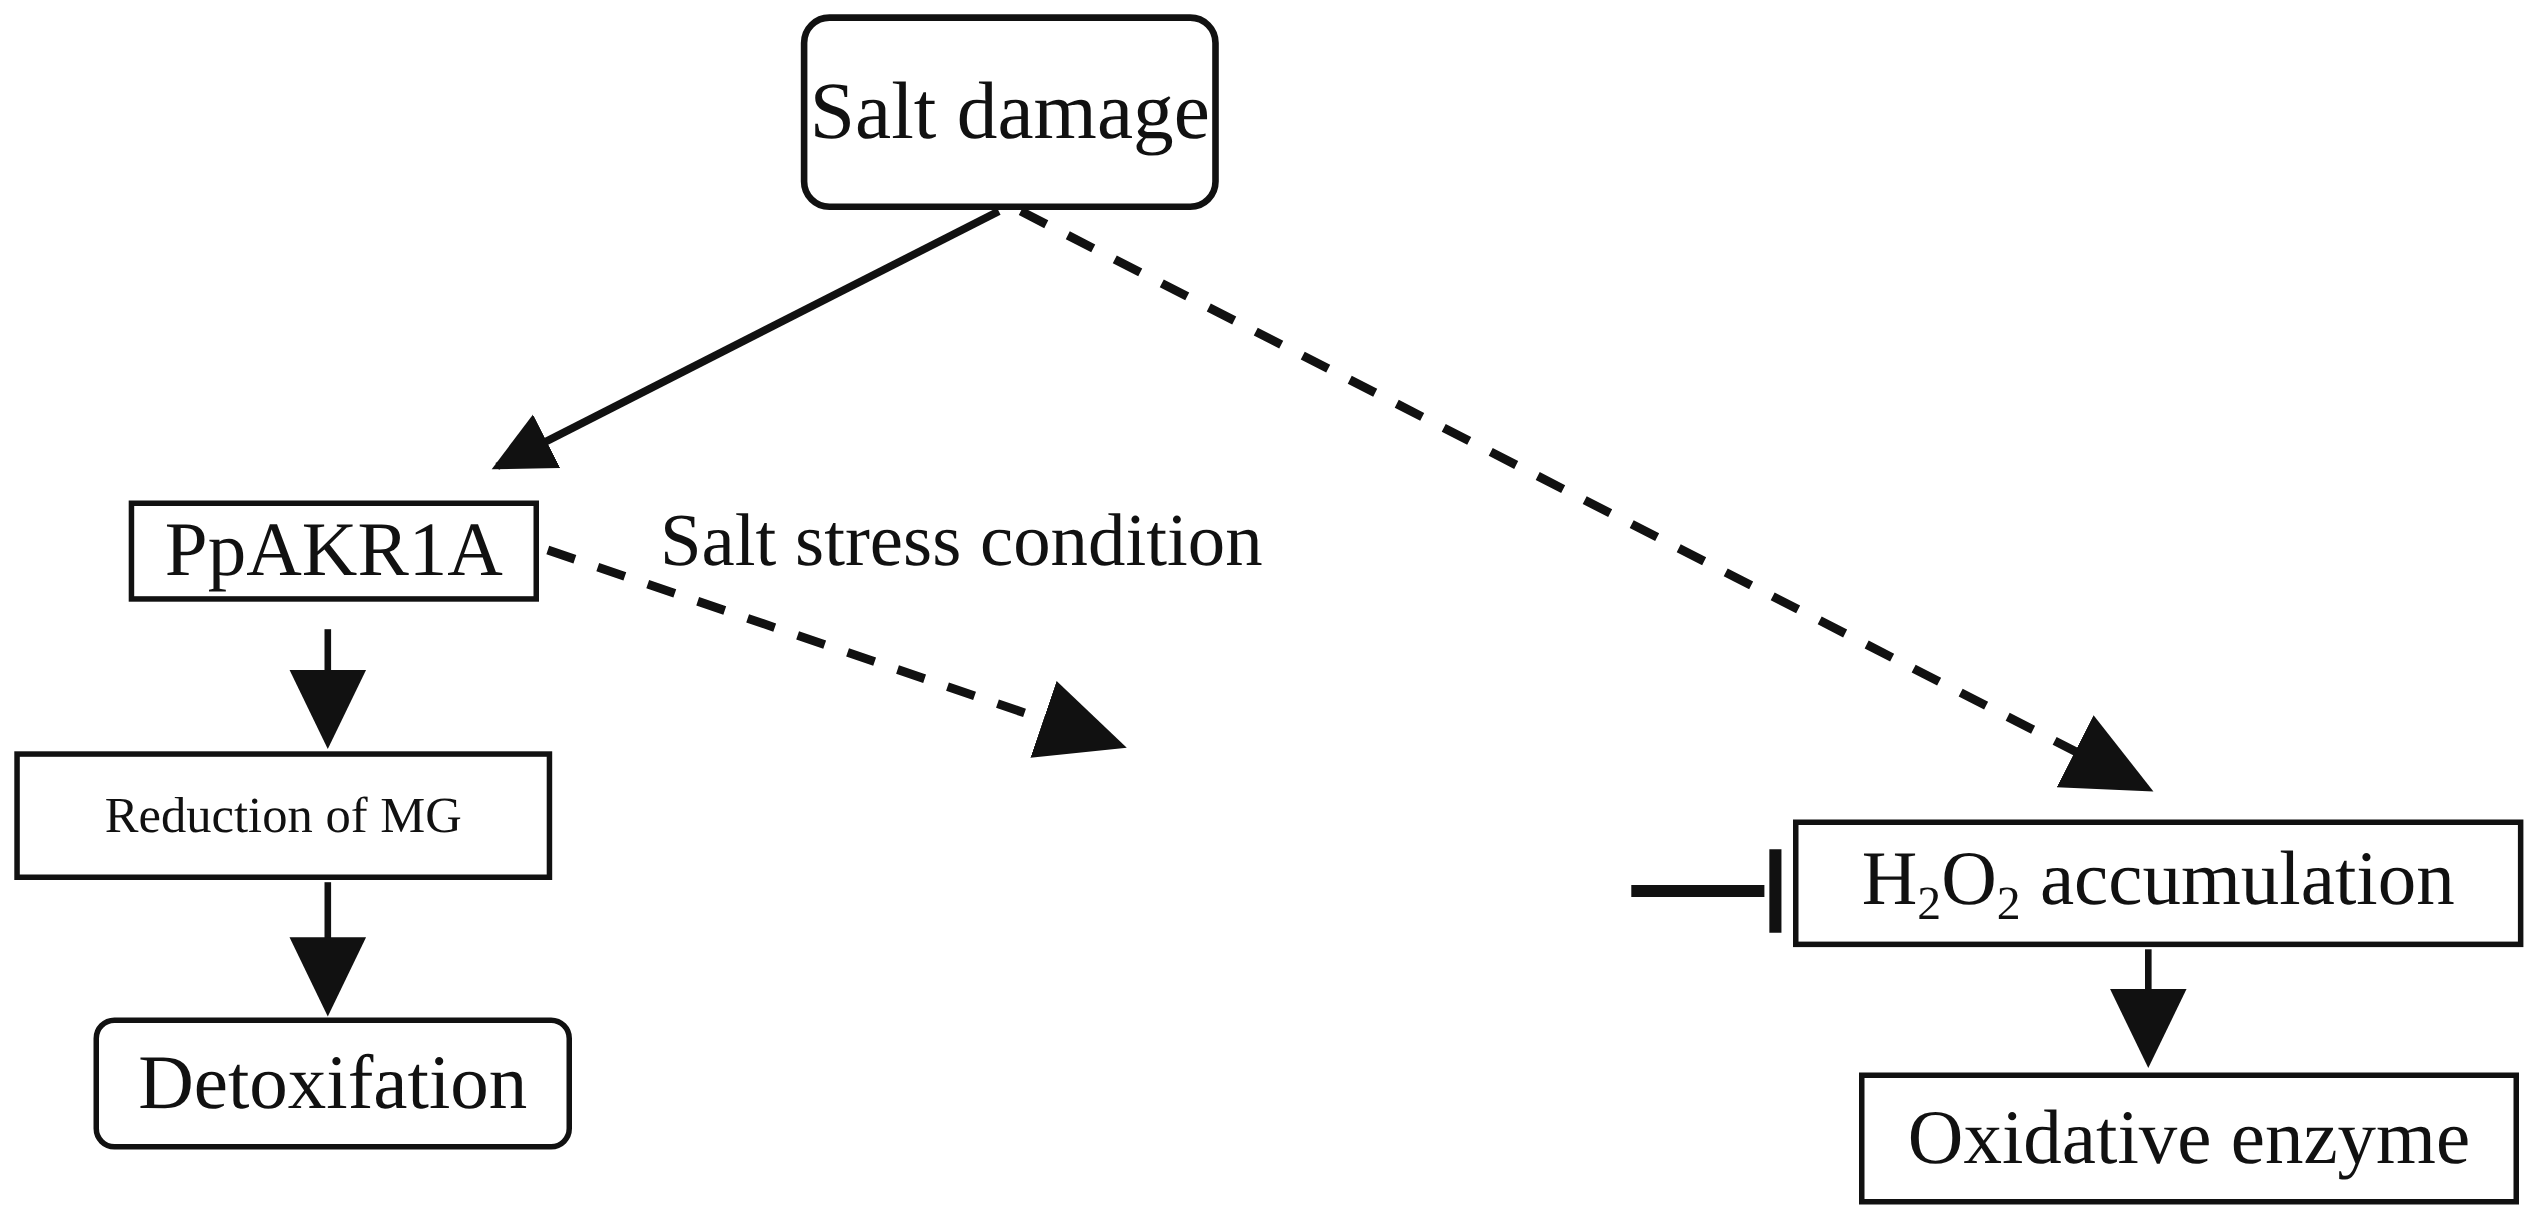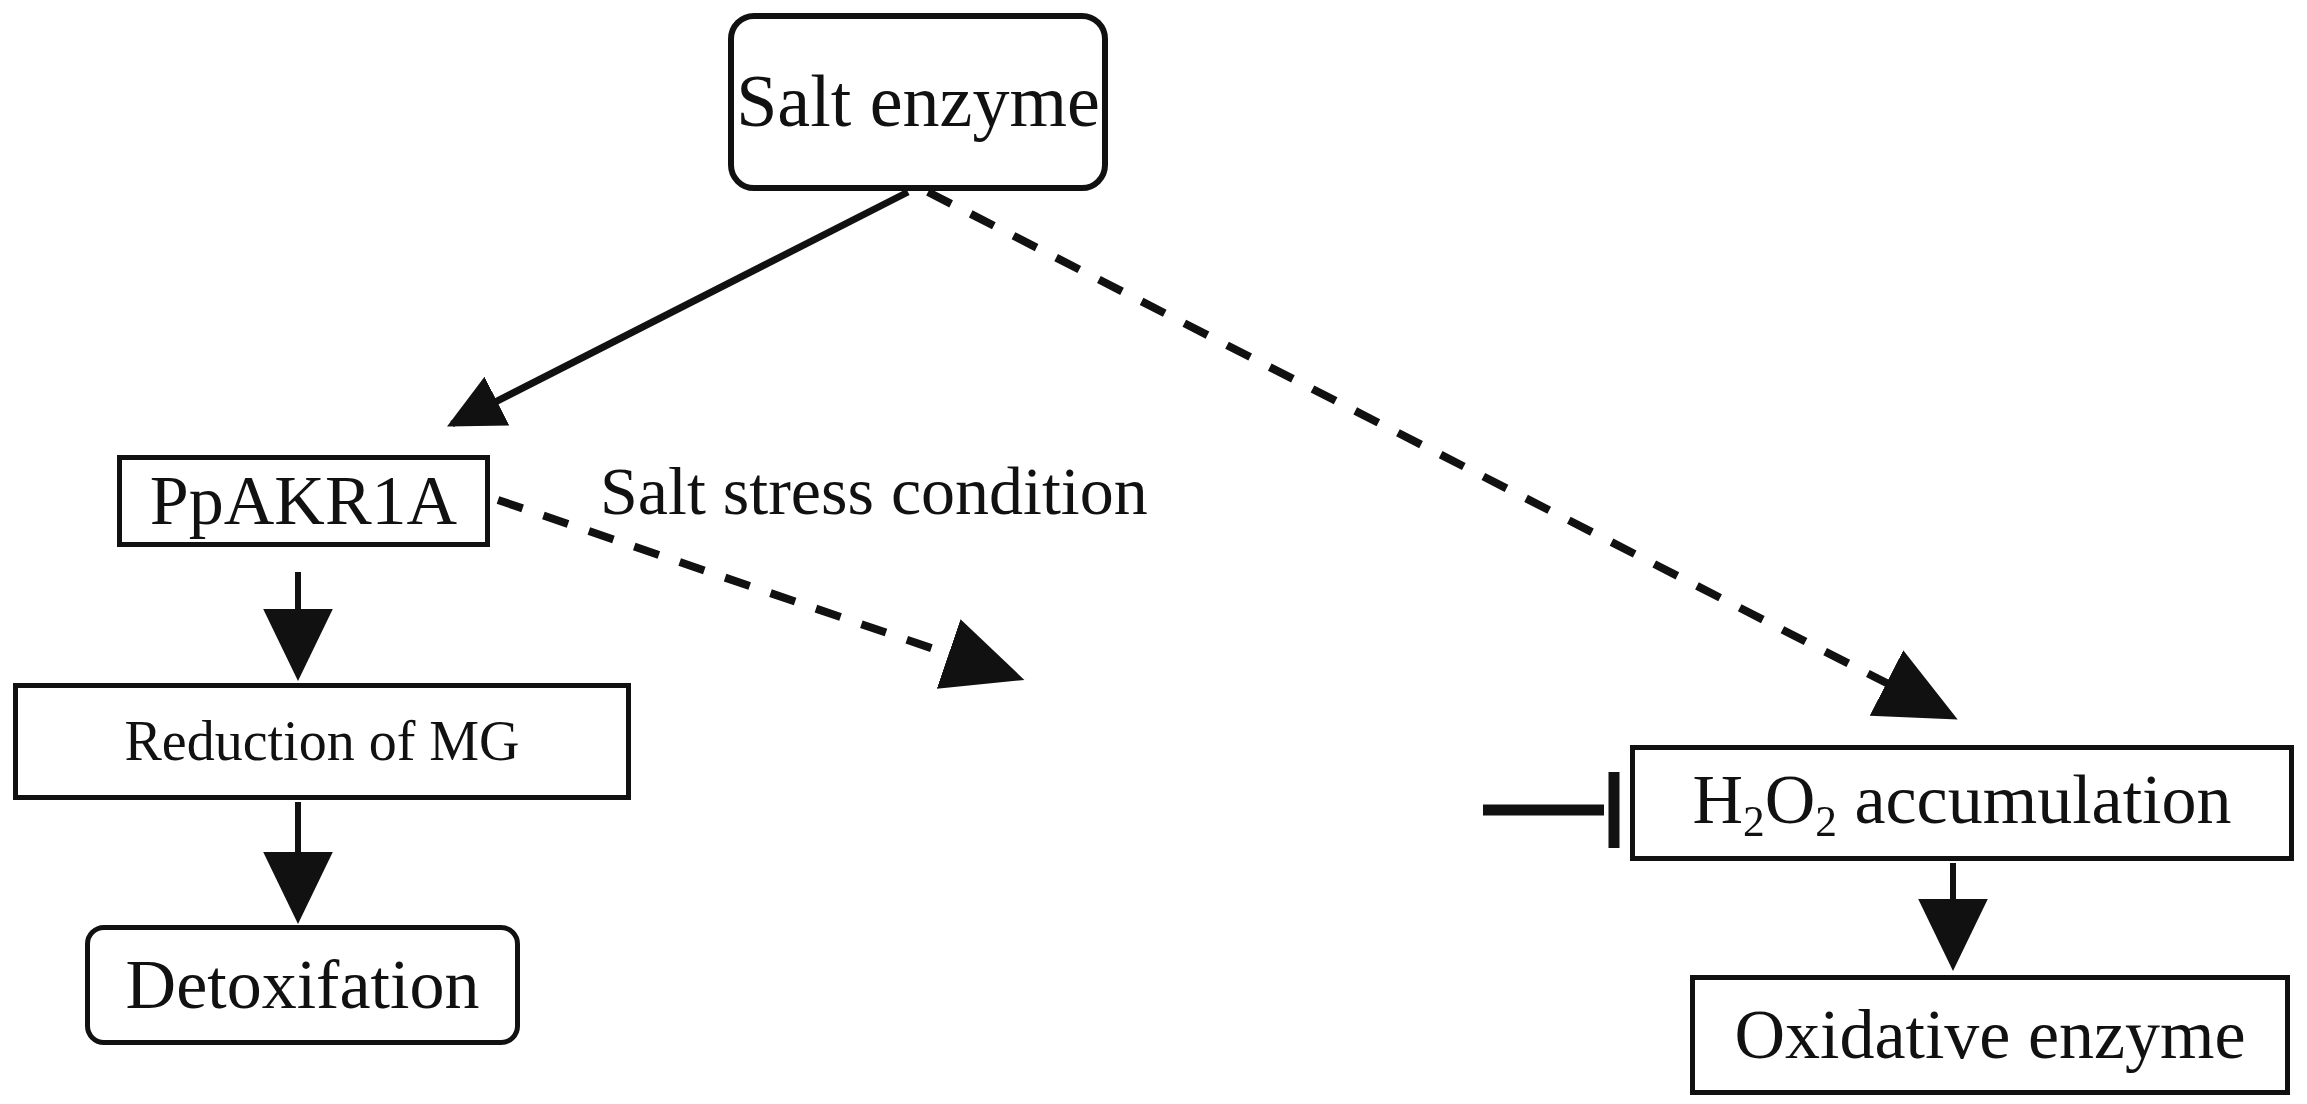--- a/index.html
+++ b/index.html
@@ -51,22 +51,22 @@
   }
   .node-salt-stress {
     left: 728px;  top: 13px;  width: 380px;  height: 178px;
     font-size: 74px;
   }
   .node-ppakr1a {
     left: 117px;  top: 455px;  width: 373px;  height: 92px;
     font-size: 70px;
   }
   .node-reduction {
-    left: 13px;  top: 683px;  width: 618px;  height: 117px;
-    font-size: 56px;
+    left: 13px;  top: 683px;  width: 489px;  height: 117px;
+    font-size: 46px;
   }
   .node-detox {
     left: 85px;  top: 925px;  width: 435px;  height: 120px;
     font-size: 70px;
     border-radius: 19px;
   }
   .node-ros {
     left: 930px;  top: 695px;  width: 550px;  height: 265px;
     font-size: 68px;
     flex-direction: column;
@@ -124,21 +124,21 @@
 
     <line x1="298" y1="802" x2="298" y2="915" stroke="#111111" stroke-width="6" marker-end="url(#arrowThin)"></line>
 
     <line x1="1483" y1="810" x2="1604" y2="810" stroke="#111111" stroke-width="11"></line>
     <line x1="1614" y1="772" x2="1614" y2="848" stroke="#111111" stroke-width="11"></line>
 
     <line x1="1953" y1="863" x2="1953" y2="962" stroke="#111111" stroke-width="6" marker-end="url(#arrowThin)"></line>
   </svg>
 
   <div class="node rounded node-salt-stress">
-    <span class="node-label">Salt enzyme</span>
+    <span class="node-label">Salt damage</span>
   </div>
 
   <div class="edge-caption">Salt stress condition</div>
 
   <div class="node node-ppakr1a">
     <span class="node-label">PpAKR1A</span>
   </div>
 
   <div class="node node-reduction">
     <span class="node-label">Reduction of MG</span>

